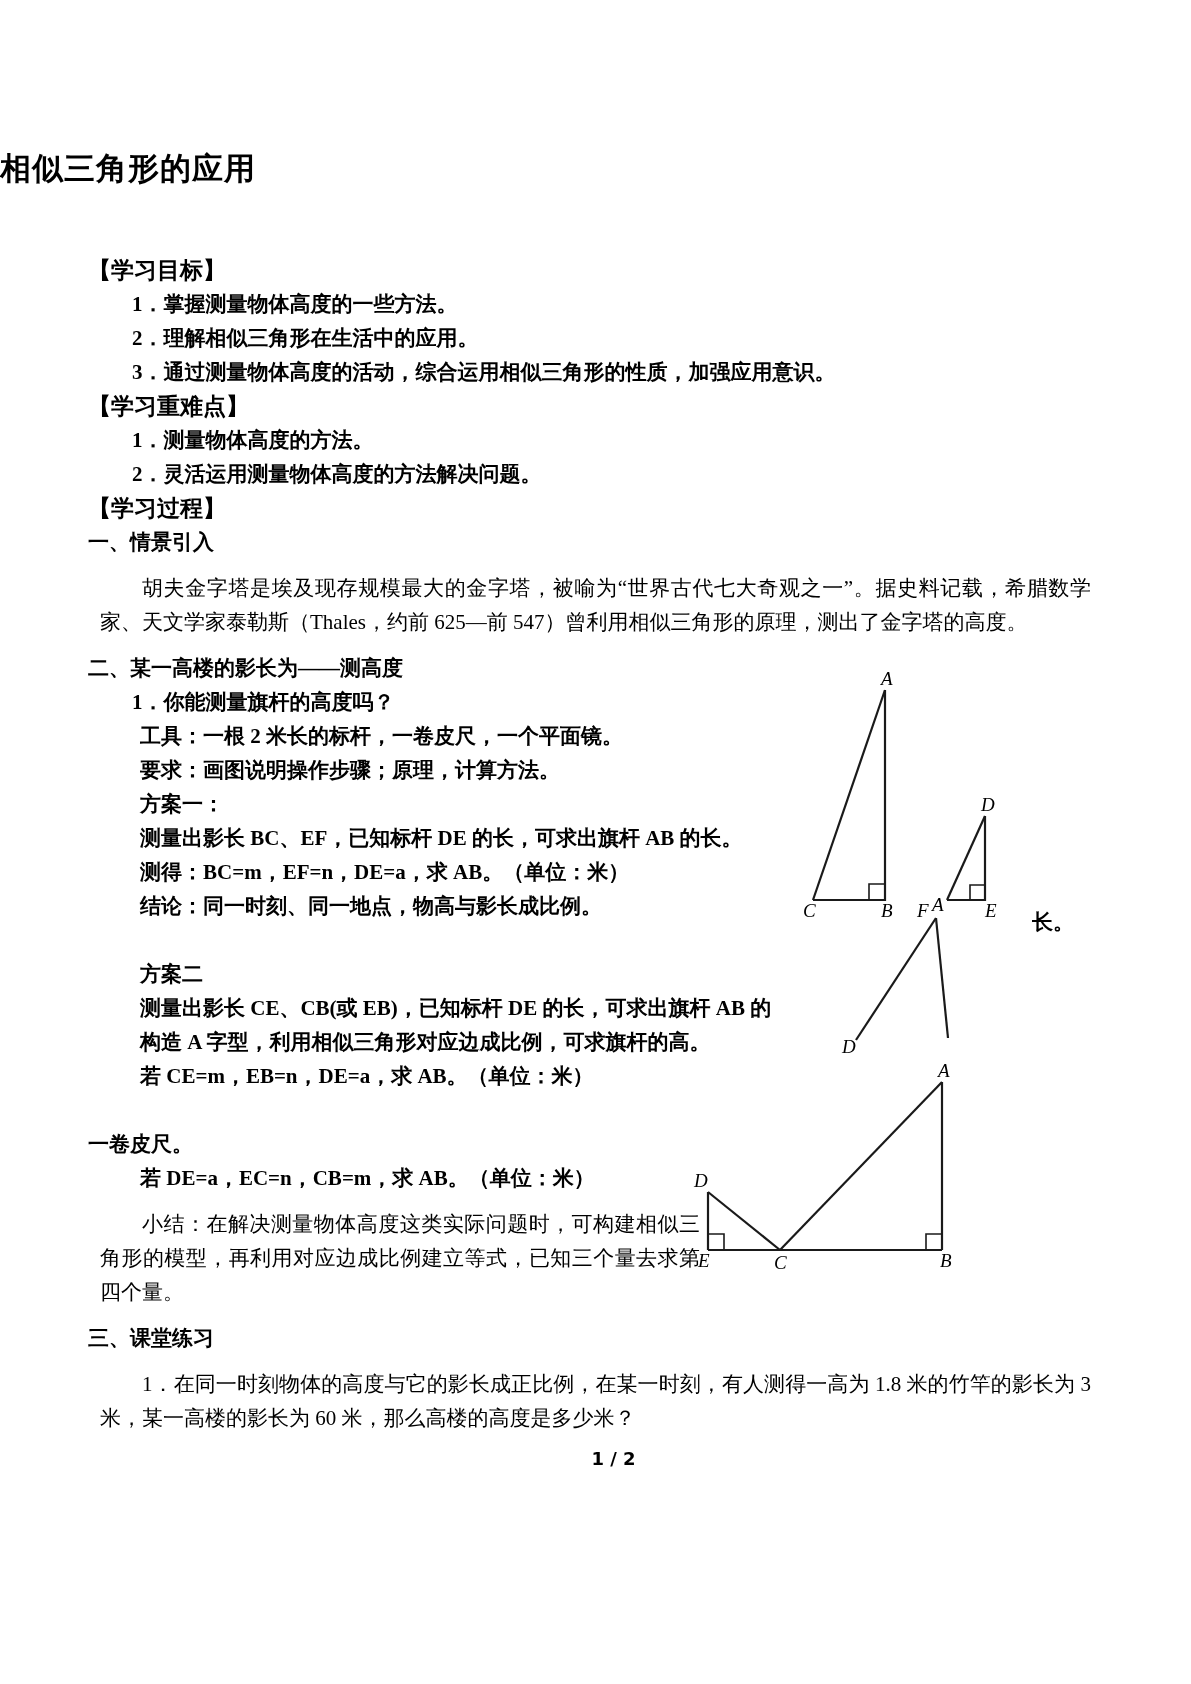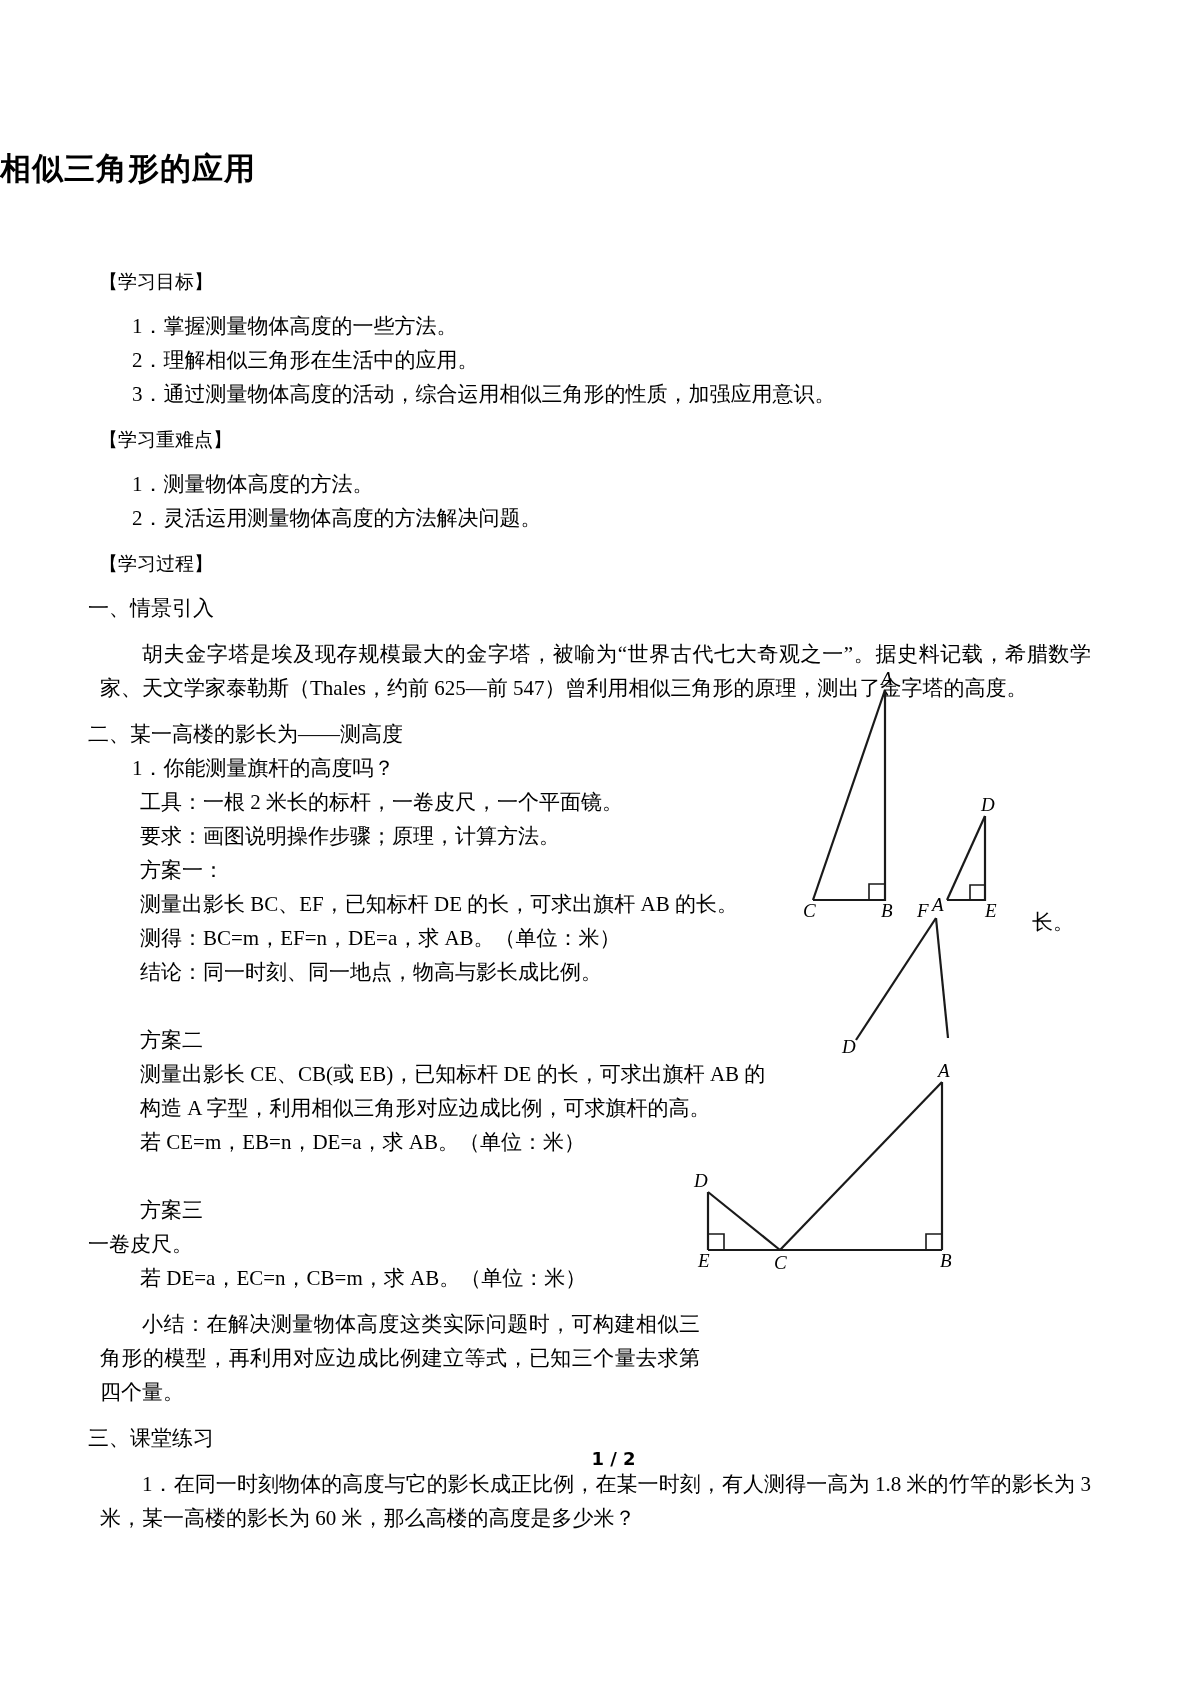--- a/index.html
+++ b/index.html
@@ -31,31 +31,32 @@
     letter-spacing: 1px;
     font-family: "DejaVu Sans", "Liberation Sans", sans-serif;
   }
   .content {
     position: absolute;
     top: 253px;
     left: 88px;
     width: 1015px;
   }
   .heading {
-    font-size: 19px;
-    font-weight: normal;
+    font-size: 23px;
+    font-weight: bold;
     font-family: "DejaVu Sans", "Liberation Sans", sans-serif;
     line-height: 34px;
-    margin: 11px;
+    margin: 0;
   }
   .line {
     font-size: 21px;
     line-height: 34px;
     margin: 0;
     white-space: pre-wrap;
+    font-weight: bold;
   }
   .ind1 { padding-left: 44px; }
   .ind2 { padding-left: 52px; }
   .blank { height: 34px; }
   .para {
     font-size: 21px;
     line-height: 34px;
     margin: 12px;
     text-indent: 42px;
     text-align: justify;
@@ -115,21 +116,20 @@
 
     <div class="blank"></div>
 
     <div class="line ind2">方案二</div>
     <div class="line ind2">测量出影长 CE、CB(或 EB)，已知标杆 DE 的长，可求出旗杆 AB 的</div>
     <div class="line ind2">构造 A 字型，利用相似三角形对应边成比例，可求旗杆的高。</div>
     <div class="line ind2">若 CE=m，EB=n，DE=a，求 AB。（单位：米）</div>
 
     <div class="blank"></div>
 
-    <div class="line ind2">方案三</div>
     <div class="line">一卷皮尺。</div>
     <div class="line ind2">若 DE=a，EC=n，CB=m，求 AB。（单位：米）</div>
     <div class="para narrow3">小结：在解决测量物体高度这类实际问题时，可构建相似三角形的模型，再利用对应边成比例建立等式，已知三个量去求第四个量。</div>
 
     <div class="line">三、课堂练习</div>
     <div class="para">1．在同一时刻物体的高度与它的影长成正比例，在某一时刻，有人测得一高为 1.8 米的竹竿的影长为 3 米，某一高楼的影长为 60 米，那么高楼的高度是多少米？</div>
 
   </div>
 
   <div class="figure" style="left:795px; top:668px; width:300px; height:250px;">

